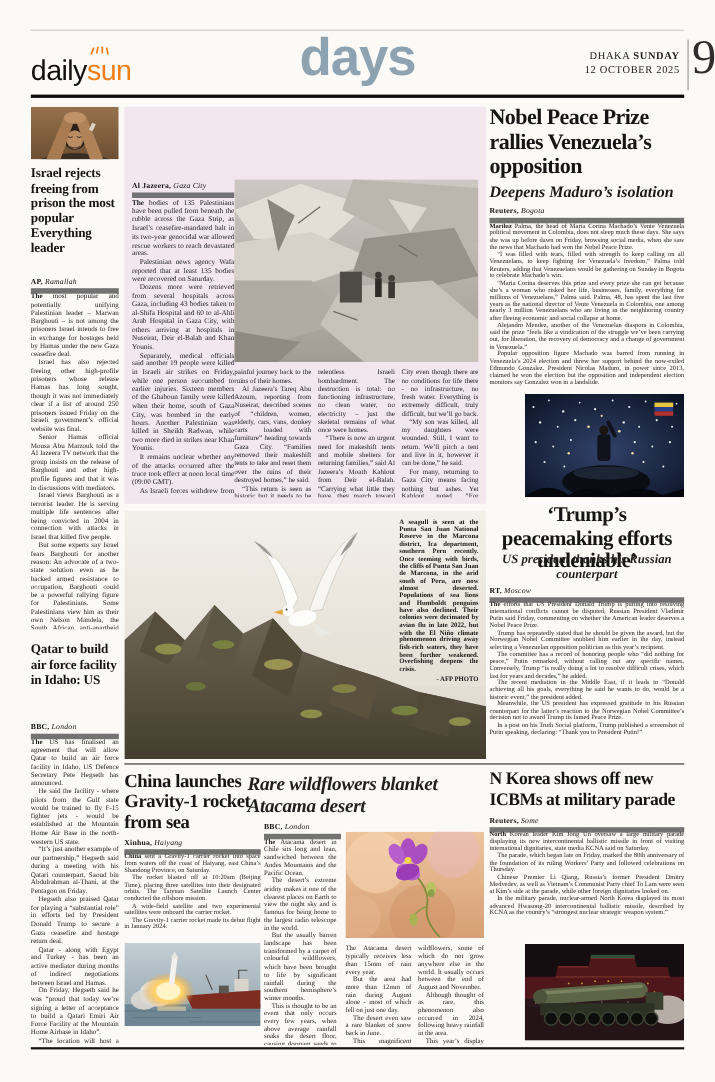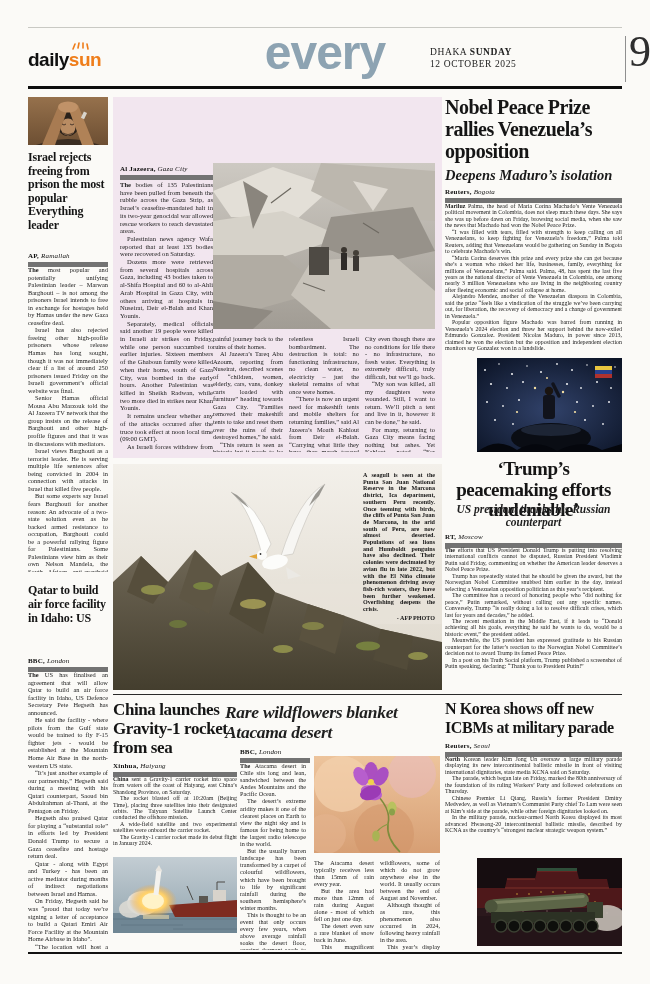--- a/index.html
+++ b/index.html
@@ -11,25 +11,25 @@
   .body { text-align:justify; overflow:hidden; color:#222; }
   .body p { margin:0; }
   .body p + p { text-indent:7px; }
   .byline { font-size:7px; color:#111; border-bottom:5px solid #737373; padding-bottom:2px; letter-spacing:.2px; }
   .byline b { font-weight:700; }
   .byline i { font-style:italic; font-weight:400; }
   .hl { font-weight:700; color:#151515; }
 
   
   .top-rule { left:28px; top:27px; width:594px; height:1px; background:#c9c9c4; }
-  .logo { left:28px; top:49px; font-family:"Liberation Sans",sans-serif; font-weight:700; font-size:19px; letter-spacing:-.5px; color:#101010; }
+  .logo { left:28px; top:49px; font-family:"Liberation Sans",sans-serif; font-weight:400; font-size:26px; letter-spacing:-.5px; color:#101010; }
   .logo .sunword { color:#ef7d1a; position:relative; }
   .logo .rays { position:absolute; left:1px; top:-7px; width:22px; height:8px; }
   .section-title { left:0; top:29px; width:650px; text-align:center; font-family:"Liberation Sans",sans-serif; font-weight:700; font-size:48px; letter-spacing:-1px; color:#8da3b2; line-height:1; }
-  .dateline { left:430px; top:47px; width:188px; text-align:left; font-size:9.5px; letter-spacing:.6px; color:#222; line-height:1.25; }
+  .dateline { left:430px; top:47px; width:188px; text-align:right; font-size:9.5px; letter-spacing:.6px; color:#222; line-height:1.25; }
   .page-sep { left:625px; top:36px; width:1px; height:46px; background:#8f8f8f; }
   .pageno { left:629px; top:30px; font-size:44px; font-weight:400; color:#2e2e2e; line-height:1; }
   .header-rule { left:28px; top:86px; width:594px; height:3px; background:#0d0d0d; }
   .mid-rule { left:113px; top:694px; width:509px; height:1px; background:#2a2a2a; }
   .bottom-rule { left:28px; top:952px; width:594px; height:2px; background:#111; }
 
   
   .israel-photo { left:28px; top:97px; width:80px; height:48px; }
   .israel-hl { left:28px; top:151px; width:80px; height:99px; font-size:12px; line-height:13.6px; letter-spacing:-.2px; overflow:hidden; }
   .israel-by { left:28px; top:252px; width:80px; }
@@ -89,21 +89,21 @@
 
 <div class="abs logo"><span>daily</span><span class="sunword"><svg class="rays" viewBox="0 0 22 8" aria-hidden="true">
         <g stroke="#ef7d1a" stroke-width="1.6" stroke-linecap="round">
           <line x1="3" y1="7" x2="5" y2="2"></line>
           <line x1="8" y1="6" x2="9" y2="1"></line>
           <line x1="13" y1="6" x2="13" y2="1"></line>
           <line x1="18" y1="7" x2="17" y2="2"></line>
         </g>
       </svg><span>sun</span></span></div>
 
-<div class="abs section-title">every</div>
+<div class="abs section-title">days</div>
 
 <div class="abs dateline">
   <div class="dl1"><span>DHAKA</span> <b>SUNDAY</b></div>
   <div class="dl2">12 OCTOBER 2025</div>
 </div>
 <div class="abs page-sep"></div>
 <div class="abs pageno">9</div>
 <div class="abs header-rule"></div>
 
 <div class="abs photo israel-photo" aria-label="Marwan Barghouti with his hands clasped above his head">
@@ -409,21 +409,21 @@
   <p>The desert even saw a rare blanket of snow back in June.</p>
   <p>This magnificent bloom is made up of more than 200 different species of</p>
 </div>
 <div class="abs body ata-c3">
   <p>wildflowers, some of which do not grow anywhere else in the world. It usually occurs between the end of August and November.</p>
   <p>Although thought of as rare, this phenomenon also occurred in 2024, following heavy rainfall in the area.</p>
   <p>This year’s display will be at its peak for another few weeks, according to CONAF, Chile’s National Forest Corporation.</p>
 </div>
 
 <h2 class="abs hl nk-hl">N Korea shows off new ICBMs at military parade</h2>
-<div class="abs byline nk-by"><b>Reuters,</b> <i>Seoul</i></div>
+<div class="abs byline nk-by"><b>Reuters,</b> <i>Some</i></div>
 <div class="abs body nk-body">
   <p><b>North</b> Korean leader Kim Jong Un oversaw a large military parade displaying its new intercontinental ballistic missile in front of visiting international dignitaries, state media KCNA said on Saturday.</p>
   <p>The parade, which began late on Friday, marked the 80th anniversary of the foundation of its ruling Workers’ Party and followed celebrations on Thursday.</p>
   <p>Chinese Premier Li Qiang, Russia’s former President Dmitry Medvedev, as well as Vietnam’s Communist Party chief To Lam were seen at Kim’s side at the parade, while other foreign dignitaries looked on.</p>
   <p>In the military parade, nuclear-armed North Korea displayed its most advanced Hwasong-20 intercontinental ballistic missile, described by KCNA as the country’s “strongest nuclear strategic weapon system.”</p>
 </div>
 <div class="abs photo nk-photo" aria-label="A large missile on a transporter at a night-time military parade">
   <svg viewBox="0 0 145 88" preserveAspectRatio="none">
     <rect width="145" height="88" fill="#160d10"></rect>
     <path d="M0,30 L28,30 L30,21 L58,21 L60,13 L100,13 L102,21 L130,21 L132,30 L145,30 L145,52 L0,52 Z" fill="#4e181a"></path>

